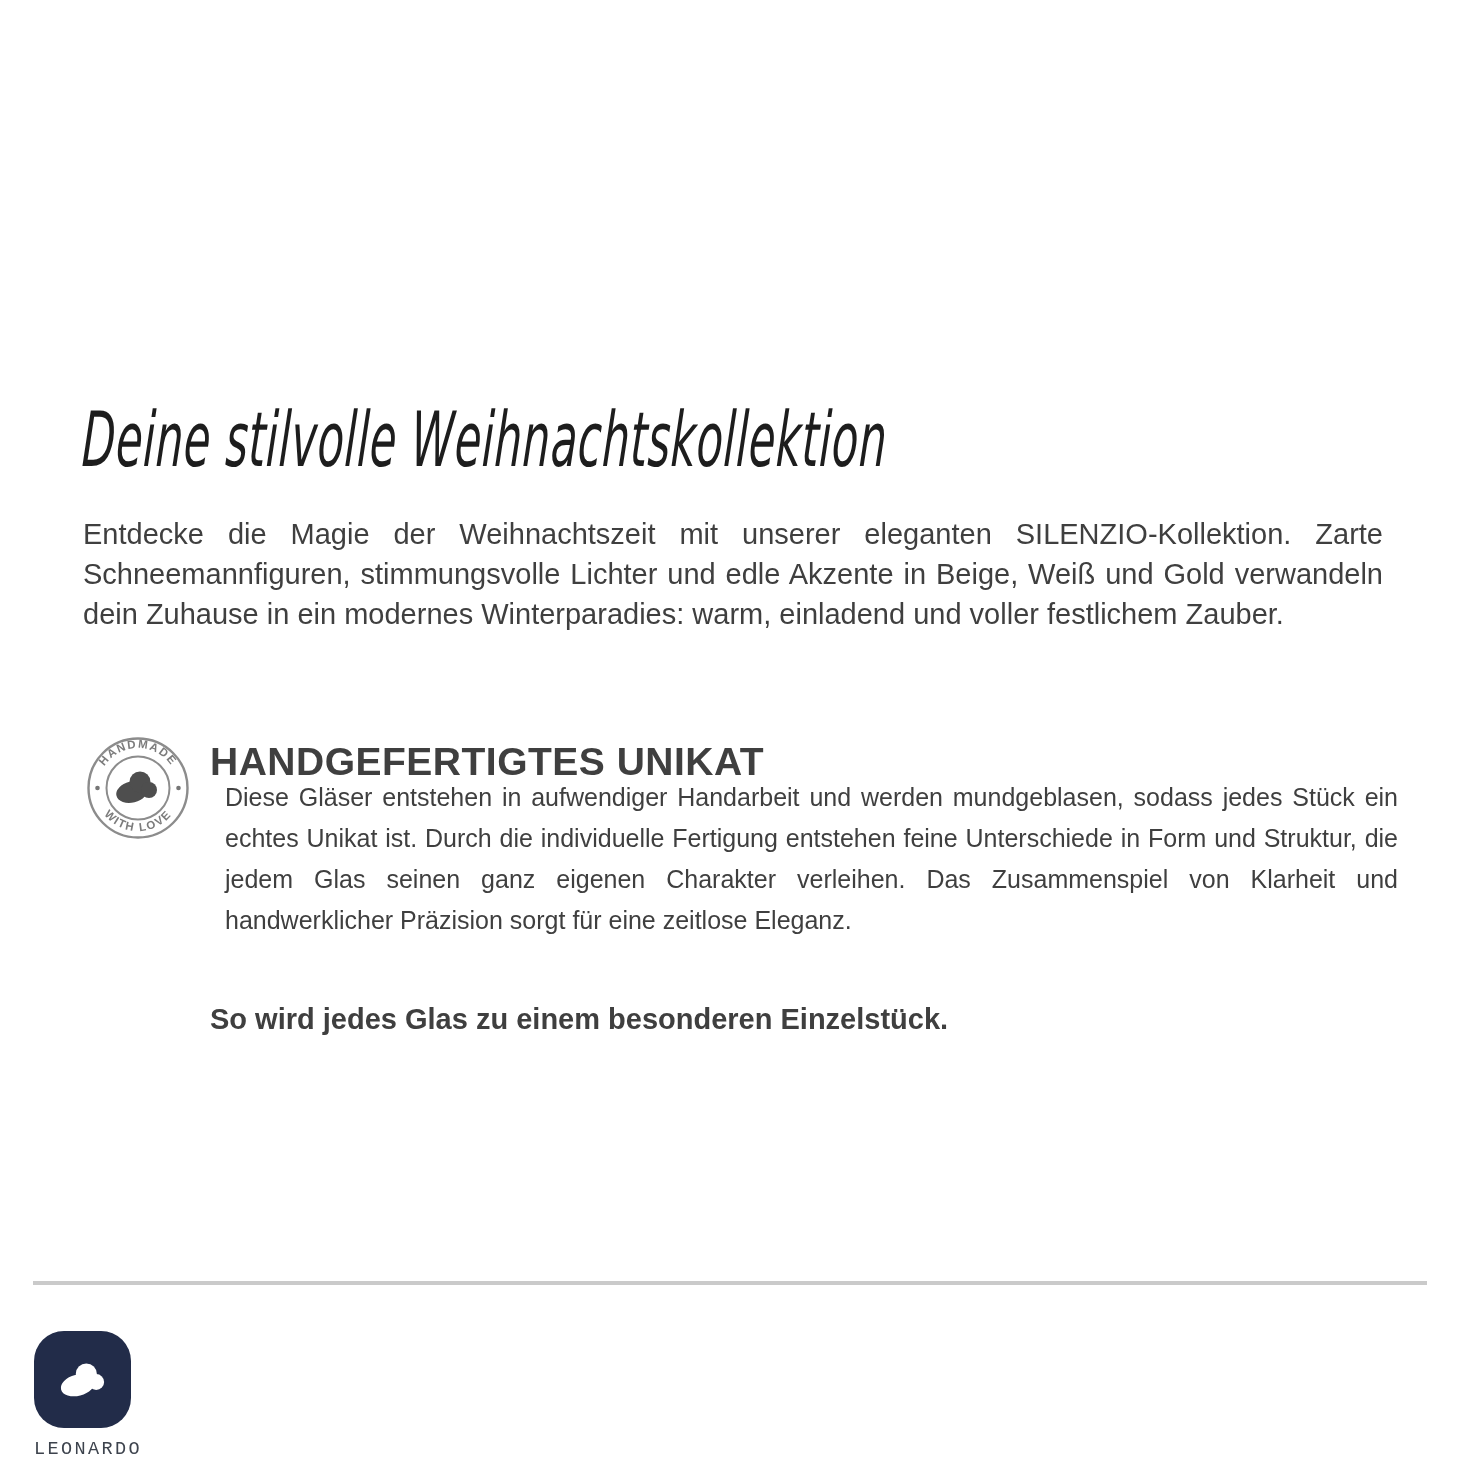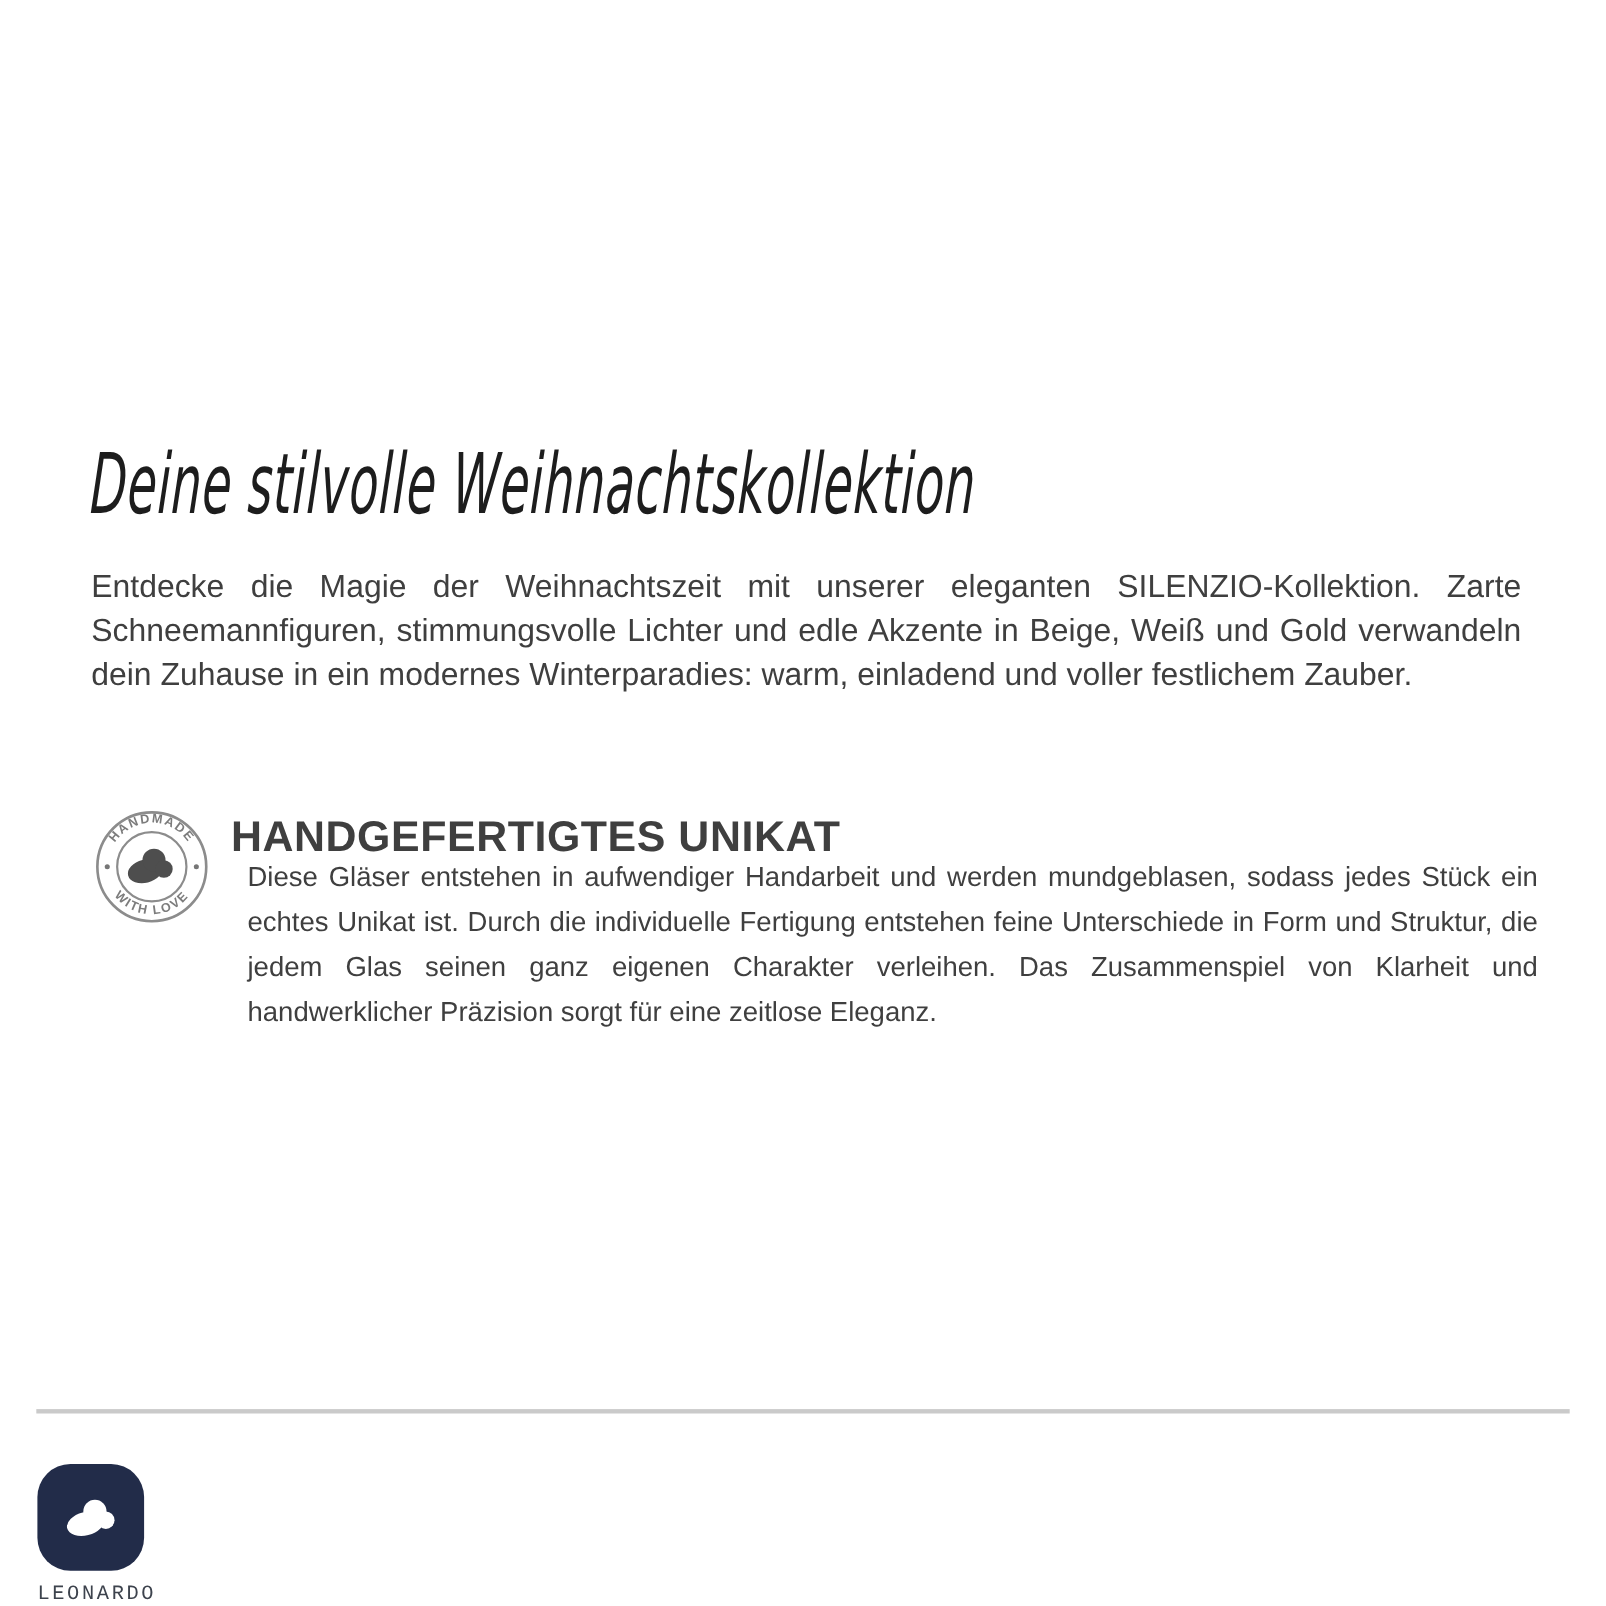--- a/index.html
+++ b/index.html
@@ -167,20 +167,21 @@
         <circle cx="54" cy="46" r="10.5"></circle>
         <circle cx="63" cy="54" r="8"></circle>
       </g>
     </svg>
   </div>
 
   <div class="section-heading">HANDGEFERTIGTES UNIKAT</div>
 
   <div class="section-body">Diese Gläser entstehen in aufwendiger Handarbeit und werden mundgeblasen, sodass jedes Stück ein echtes Unikat ist. Durch die individuelle Fertigung entstehen feine Unterschiede in Form und Struktur, die jedem Glas seinen ganz eigenen Charakter verleihen. Das Zusammenspiel von Klarheit und handwerklicher Präzision sorgt für eine zeitlose Eleganz.</div>
 
+  <div class="emphasis">So wird jedes Glas zu einem besonderen Einzelstück.</div>
 
   <div class="divider"></div>
 
   <div class="brand-logo">
     <svg width="66" height="66" viewBox="0 0 100 100">
       <g fill="#ffffff">
         <ellipse cx="42" cy="58" rx="26" ry="16" transform="rotate(-14 42 58)"></ellipse>
         <circle cx="55" cy="41" r="16"></circle>
         <circle cx="70" cy="53" r="12"></circle>
       </g>

